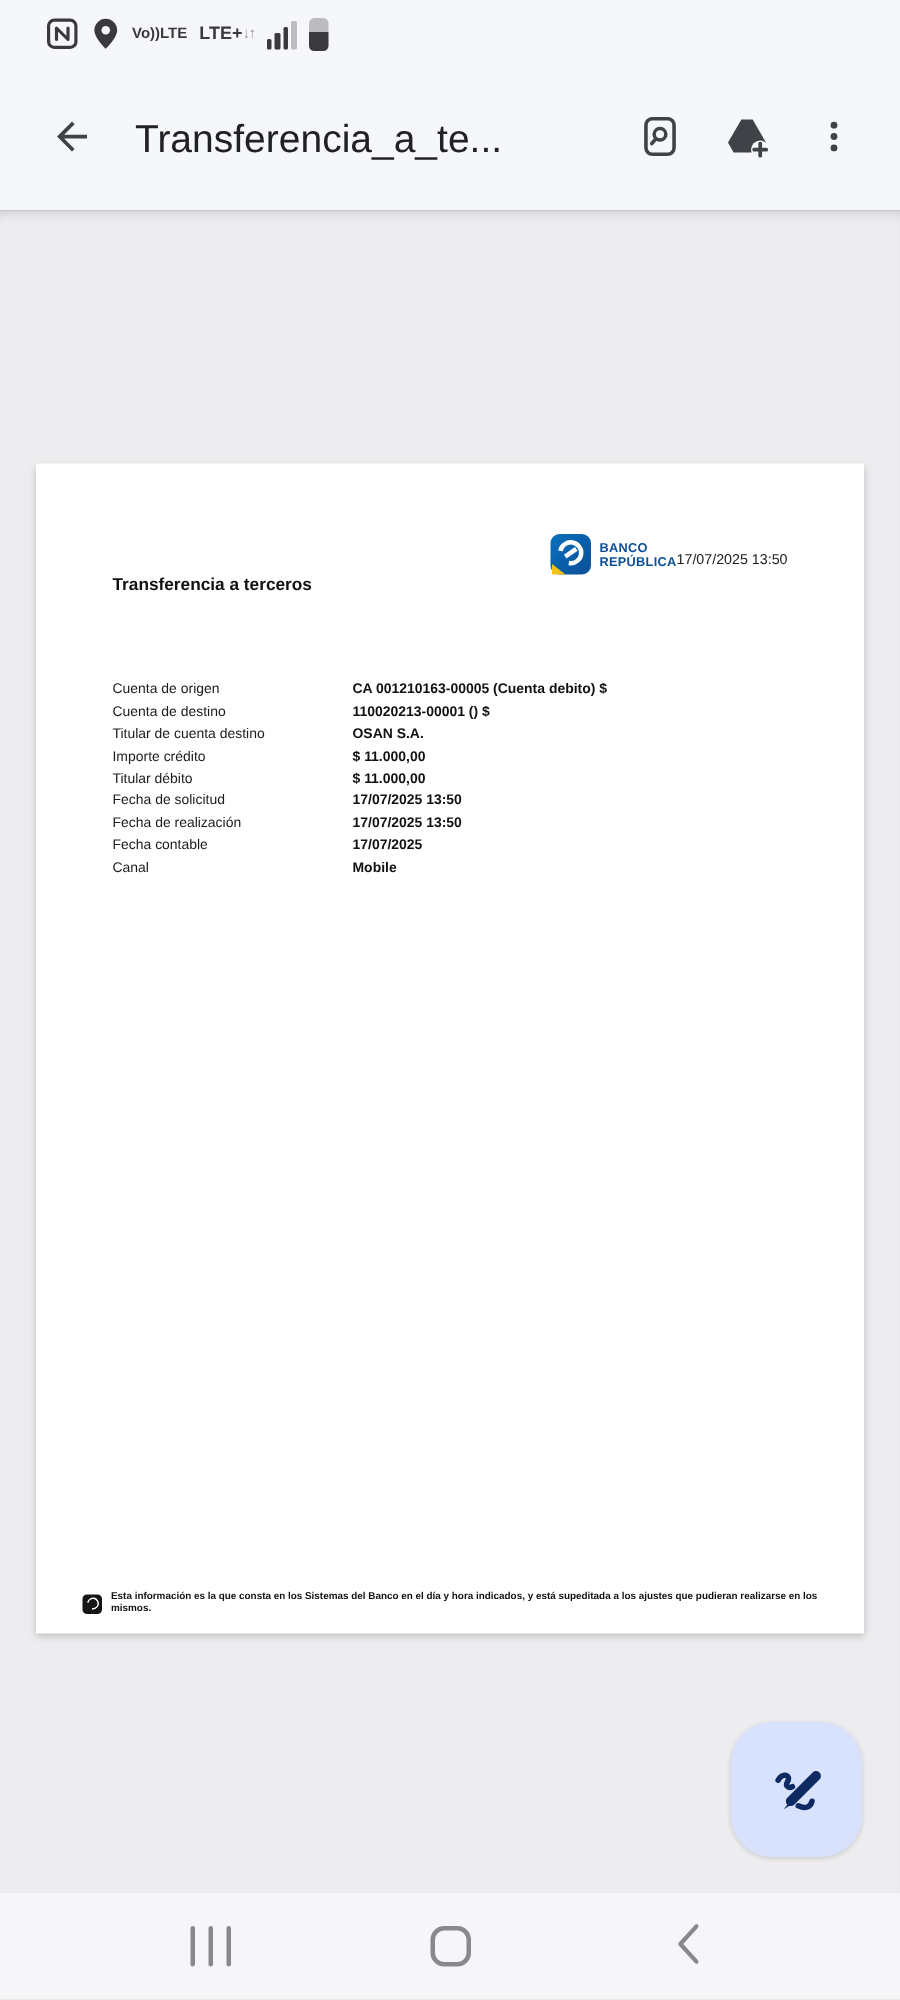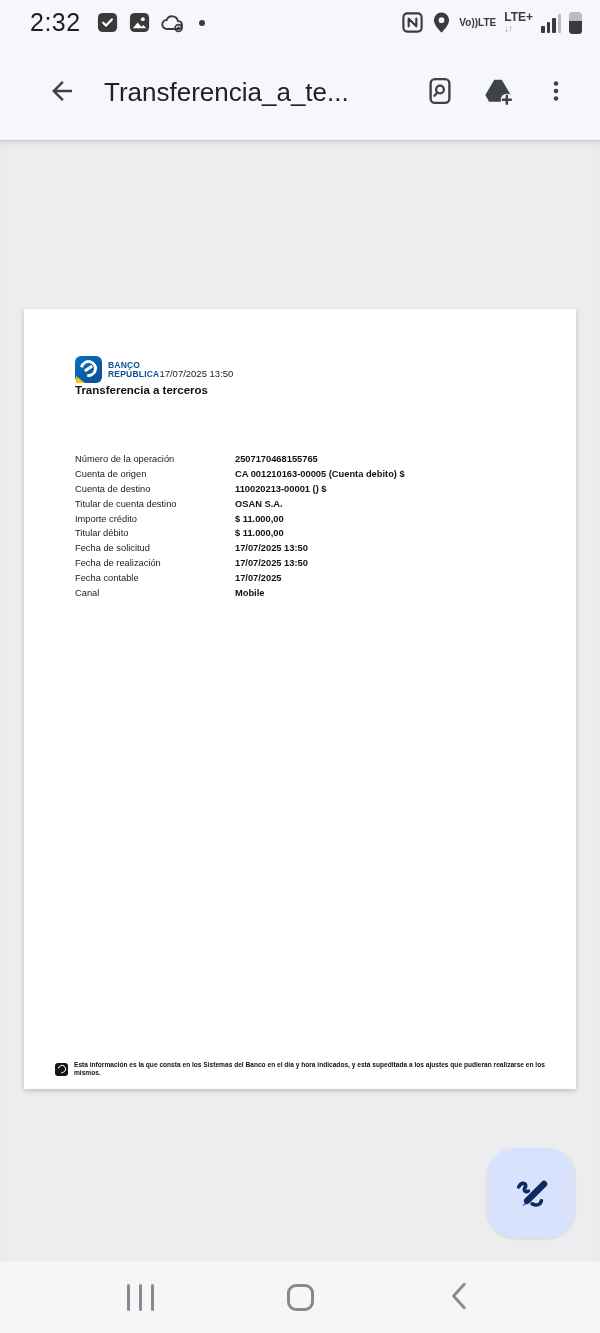--- a/index.html
+++ b/index.html
@@ -15,47 +15,47 @@
   
   .status-bar{position:absolute;top:0;left:0;width:600px;height:45px;background:#f6f7fb;
     display:flex;align-items:center;justify-content:space-between;padding:0 18px 0 30px;z-index:5;}
   .sb-left{display:flex;align-items:center;gap:9px;}
   .sb-time{font-size:25px;color:#1d1d1f;letter-spacing:.5px;margin-right:6px;}
   .sb-ic{display:inline-flex;align-items:center;justify-content:center;}
   .sb-dot{width:6px;height:6px;border-radius:50%;background:#3c3c3e;margin-left:4px;}
   .sb-right{display:flex;align-items:center;gap:8px;}
   .volte{display:flex;flex-direction:row;line-height:10px;color:#3a3a3c;font-weight:bold;
     font-size:10px;text-align:left;}
-  .lte{display:flex;flex-direction:column;align-items:flex-start;line-height:11px;color:#3a3a3c;}
+  .lte{display:flex;flex-direction:row;align-items:flex-start;line-height:11px;color:#3a3a3c;}
   .lte .lte-top{font-size:12px;font-weight:bold;}
   .lte .lte-arrows{font-size:10px;color:#9a9a9e;letter-spacing:-1px;}
   .sig{display:flex;align-items:flex-end;gap:2px;height:20px;}
   .sig i{display:block;width:3.5px;background:#3a3a3c;border-radius:1px;}
   .sig i:nth-child(1){height:7px}.sig i:nth-child(2){height:11px}
   .sig i:nth-child(3){height:15px}.sig i:nth-child(4){height:19px;background:#bdbdc1;}
   .batt{width:13px;height:22px;border-radius:3.5px;overflow:hidden;
     background:linear-gradient(#bcbcc0 0 42%,#3a3a3c 42% 100%);}
 
   
   .app-bar{position:absolute;top:45px;left:0;width:600px;height:95px;background:#f6f7fb;
-    display:flex;align-items:center;padding:0 22px 0 40px;z-index:5;
+    display:flex;align-items:center;padding:0 22px 0 26px;z-index:5;
     box-shadow:0 1px 0 rgba(0,0,0,.06);}
   .icon-btn{display:flex;align-items:center;justify-content:center;width:44px;height:44px;
     border:none;background:transparent;cursor:pointer;border-radius:50%;}
   .ab-title{flex:1;font-size:26px;color:#202124;margin-left:20px;white-space:nowrap;overflow:hidden;}
   .ab-actions{display:flex;align-items:center;gap:14px;}
 
   
   .viewer{position:absolute;top:140px;left:0;width:600px;height:1122px;background:#ededef;
     box-shadow:inset 0 7px 7px -5px rgba(0,0,0,.14);}
   .page{position:absolute;left:24px;top:169px;width:552px;height:780px;background:#fff;
     box-shadow:0 2px 5px rgba(0,0,0,.20);}
 
   .pg-head{position:absolute;left:51px;right:51px;top:47px;display:flex;
-    justify-content:flex-start;align-items:flex-start;}
+    justify-content:flex-end;align-items:flex-start;}
   .brand{display:flex;align-items:center;gap:6px;}
   .brand-mark{position:relative;width:27px;height:27px;}
   .brand-sq{position:absolute;inset:0;background:linear-gradient(135deg,#0a70bd,#0a4f97);border-radius:6px;}
   .brand-wedge{position:absolute;left:1px;bottom:0;width:0;height:0;
     border-left:9px solid var(--brou-yellow);border-top:7px solid transparent;}
   .brand-glyph{position:absolute;left:5px;top:4px;width:17px;height:17px;border:3px solid #fff;
     border-radius:50%;border-left-color:transparent;transform:rotate(-35deg);}
   .brand-glyph::after{content:"";position:absolute;left:1px;top:4px;width:9px;height:3px;background:#fff;}
   .brand-text{font-size:8.5px;font-weight:bold;color:#0a4f97;line-height:9px;letter-spacing:.2px;}
   .doc-date{font-size:9.5px;color:#222;margin-top:12px;}
@@ -92,44 +92,20 @@
   .recents{display:flex;gap:9px;}
   .recents i{display:block;width:3px;height:27px;background:#87898c;border-radius:2px;}
   .home-sq{width:27px;height:27px;border:3px solid #87898c;border-radius:9px;}
 </style>
 </head>
 <body>
 
 <div class="app">
 
   <header class="status-bar">
-    <div class="sb-left">
-      <span class="sb-time">2:32</span>
-      <span class="sb-ic">
-        <svg width="23" height="23" viewBox="0 0 24 24">
-            <rect x="2" y="2" width="20" height="20" rx="5" fill="#3a3a3c"></rect>
-            <path d="M7.5 12.2l3 3 6-6.4" stroke="#fff" stroke-width="2.4" fill="none" stroke-linecap="round" stroke-linejoin="round"></path>
-          </svg>
-      </span>
-      <span class="sb-ic">
-        <svg width="23" height="23" viewBox="0 0 24 24">
-            <rect x="2" y="2" width="20" height="20" rx="5" fill="#3a3a3c"></rect>
-            <circle cx="15.5" cy="8.5" r="2" fill="#fff"></circle>
-            <path d="M5 18l5-6 4 4.5 2-2 3 3.5z" fill="#fff"></path>
-          </svg>
-      </span>
-      <span class="sb-ic">
-        <svg width="26" height="23" viewBox="0 0 26 22">
-            <path d="M7 17.5a4.5 4.5 0 0 1-.4-9A6 6 0 0 1 18 9.6a4 4 0 0 1 .9 7.9z" fill="none" stroke="#3a3a3c" stroke-width="1.9"></path>
-            <circle cx="18.5" cy="16.5" r="3.4" fill="none" stroke="#3a3a3c" stroke-width="1.7"></circle>
-            <circle cx="18.5" cy="16.2" r="1.2" fill="#3a3a3c"></circle>
-          </svg>
-      </span>
-      <span class="sb-dot"></span>
-    </div>
     <div class="sb-right">
       <span class="sb-ic">
         <svg width="23" height="23" viewBox="0 0 24 24">
             <rect x="2.5" y="2.5" width="19" height="19" rx="4" fill="none" stroke="#3a3a3c" stroke-width="2.2"></rect>
             <path d="M8 16V8l8 8V8" stroke="#3a3a3c" stroke-width="2.2" fill="none" stroke-linejoin="round" stroke-linecap="round"></path>
           </svg>
       </span>
       <span class="sb-ic">
         <svg width="19" height="23" viewBox="0 0 20 24">
             <path d="M10 1.5a8 8 0 0 1 8 8c0 5.5-8 13-8 13s-8-7.5-8-13a8 8 0 0 1 8-8z" fill="#3a3a3c"></path>
@@ -210,24 +186,20 @@
           </span>
         </div>
         <div class="doc-date">17/07/2025 13:50</div>
       </div>
 
       <h1 class="doc-heading">Transferencia a terceros</h1>
 
 
       <div class="fields">
         <div class="frow">
-            <span class="flabel">Número de la operación</span>
-            <span class="fvalue">2507170468155765</span>
-          </div>
-        <div class="frow">
             <span class="flabel">Cuenta de origen</span>
             <span class="fvalue">CA 001210163-00005 (Cuenta debito) $</span>
           </div>
         <div class="frow">
             <span class="flabel">Cuenta de destino</span>
             <span class="fvalue">110020213-00001 () $</span>
           </div>
         <div class="frow">
             <span class="flabel">Titular de cuenta destino</span>
             <span class="fvalue">OSAN S.A.</span>

